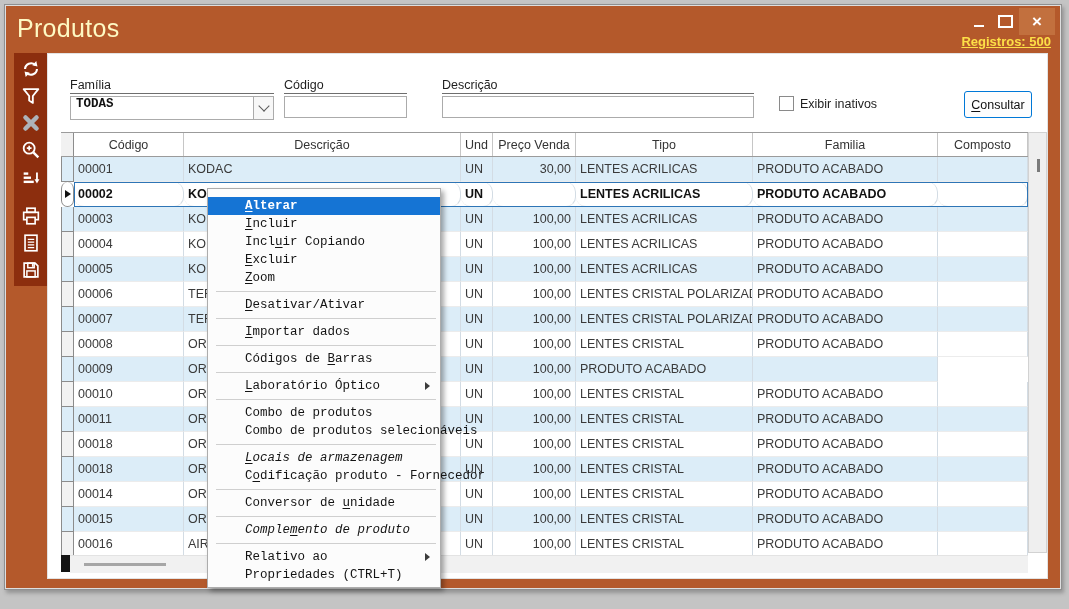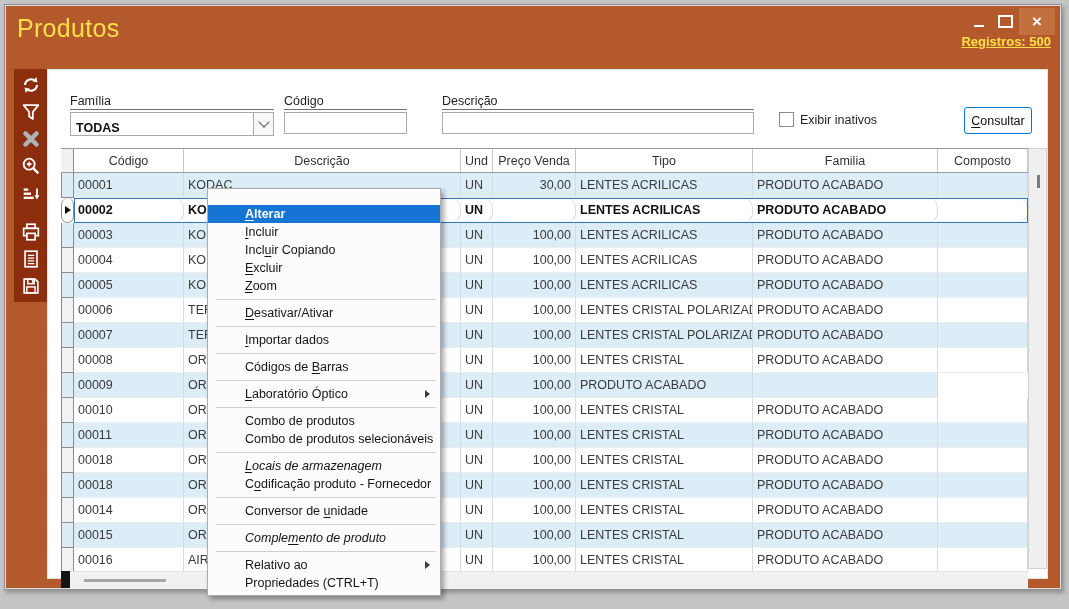--- a/index.html
+++ b/index.html
@@ -9,42 +9,42 @@
     font-family:"Liberation Sans",sans-serif;
     -webkit-font-smoothing:antialiased;
   }
   
   .win{
     position:absolute;left:4px;top:4px;width:1056px;height:584px;
     background:#B4592B;border:1px solid #8F8F8F;
     box-shadow:0 0 0 1px #DEDEDE inset, 2px 3px 4px rgba(0,0,0,.25);
   }
   .titlebar{position:absolute;left:0;top:0;right:0;height:48px;}
-  .title{position:absolute;left:12px;top:9px;font-size:25px;color:#fde047;letter-spacing:.3px;}
+  .title{position:absolute;left:12px;top:9px;font-size:25px;color:#fef9c3;letter-spacing:.3px;}
   .winbtns{position:absolute;top:3px;right:6px;display:flex;align-items:flex-start;}
   .wbtn{width:27px;height:27px;display:flex;align-items:center;justify-content:center;cursor:default;}
   .glyph-min{width:10px;height:2px;background:#fff;margin-top:8px;}
   .glyph-max{width:11px;height:9px;border:2px solid #fff;}
   .wbtn.close{width:36px;background:#C2703E;color:#fff;font-size:17px;font-weight:bold;}
   .registros{position:absolute;right:10px;top:29px;color:#fde047;font-size:13px;font-weight:bold;text-decoration:underline;}
   
-  .content{position:absolute;left:9px;top:48px;right:13px;bottom:10px;display:flex;margin-top:16px;}
+  .content{position:absolute;left:9px;top:48px;right:13px;bottom:10px;display:flex;}
   .toolbar{width:33px;position:relative;flex:0 0 33px;}
   .toolbar-dark{position:absolute;left:0;top:0;width:33px;height:230px;background:#8C2E0E;
     display:flex;flex-direction:column;align-items:center;padding-top:3px;}
   .tool{width:26px;height:25px;display:flex;align-items:center;justify-content:center;margin-bottom:2px;}
   .tool.gap{margin-top:12px;}
   .main{flex:1;background:#fff;position:relative;border:1px solid #E3E3E3;}
   
   .flabel{font-size:12.5px;color:#1E1E1E;border-bottom:1px solid #6E6E6E;padding-bottom:1px;white-space:nowrap;}
   .fgroup{position:absolute;top:24px;}
   .fg-familia{left:22px;width:204px;}
   .fg-codigo{left:236px;width:123px;}
   .fg-descricao{left:394px;width:312px;}
-  .combo{height:22px;border:1px solid #ABABAB;background:#fff;display:flex;align-items:flex-end;margin-top:2px;}
+  .combo{height:22px;border:1px solid #ABABAB;background:#fff;display:flex;align-items:flex-start;margin-top:2px;font-family:Liberation Mono, monospace;}
   .combo-val{flex:1;font-size:12.5px;font-weight:bold;color:#111;padding:0 5px;}
   .combo-btn{width:19px;align-self:stretch;border-left:1px solid #ABABAB;background:#F7F7F7;
     display:flex;align-items:center;justify-content:center;}
   .chev{width:7px;height:7px;border-right:1.6px solid #5A5A5A;border-bottom:1.6px solid #5A5A5A;
     transform:rotate(45deg);margin-top:-4px;}
   .tinput{width:100%;box-sizing:border-box;height:22px;border:1px solid #ABABAB;margin-top:2px;
     font-family:inherit;font-size:12.5px;padding:0 4px;outline:none;background:#fff;}
   .chkgrp{position:absolute;left:731px;top:42px;display:flex;align-items:center;}
   .chkbox{width:13px;height:13px;border:1px solid #8A8A8A;background:#fff;}
   .chklabel{font-size:12.5px;color:#1E1E1E;margin-left:6px;}
@@ -72,21 +72,21 @@
   .tr.selected::after{content:"";position:absolute;left:13px;right:0;top:0;bottom:0;
     border:1px solid #2E75B6;pointer-events:none;}
   .vscroll{flex:0 0 19px;background:#EFEFEF;border:1px solid #D2D2D2;position:relative;height:421px;box-sizing:border-box;}
   .vthumb{position:absolute;left:8px;top:26px;width:3px;height:13px;background:#7A7A7A;}
   .hscroll{position:absolute;left:22px;top:501px;width:958px;height:17px;background:#F1F1F1;
     border-top:1px solid #E3E3E3;}
   .hthumb{position:absolute;left:14px;top:7px;width:82px;height:3px;background:#A6A6A6;}
   .gut-end{position:absolute;left:13px;top:501px;width:9px;height:17px;background:#141414;}
   
   .cmenu{position:absolute;left:207px;top:188px;width:232px;background:#FCFCFC;
-    border:1px solid #ACACAC;box-shadow:3px 3px 5px rgba(0,0,0,.35);padding:16px 0 3px;z-index:50;}
+    border:1px solid #ACACAC;box-shadow:3px 3px 5px rgba(0,0,0,.35);padding:8px 0 3px;z-index:50;font-family:Liberation Mono, monospace;}
   .mi{height:18px;display:flex;align-items:center;padding:0 8px 0 37px;font-size:12.5px;color:#141414;position:relative;}
   .mi .mi-label{white-space:nowrap;}
   .mi.hl{background:#1574D4;color:#fff;font-weight:bold;}
   .mi.it{font-style:italic;}
   .mi.sub::after{content:"";position:absolute;right:10px;width:0;height:0;
     border-left:5px solid #3C3C3C;border-top:4px solid transparent;border-bottom:4px solid transparent;}
   .msep{height:1px;background:#CFCFCF;margin:4px 4px 4px 8px;}
   u{text-underline-offset:2px;}
 </style>
 </head>

